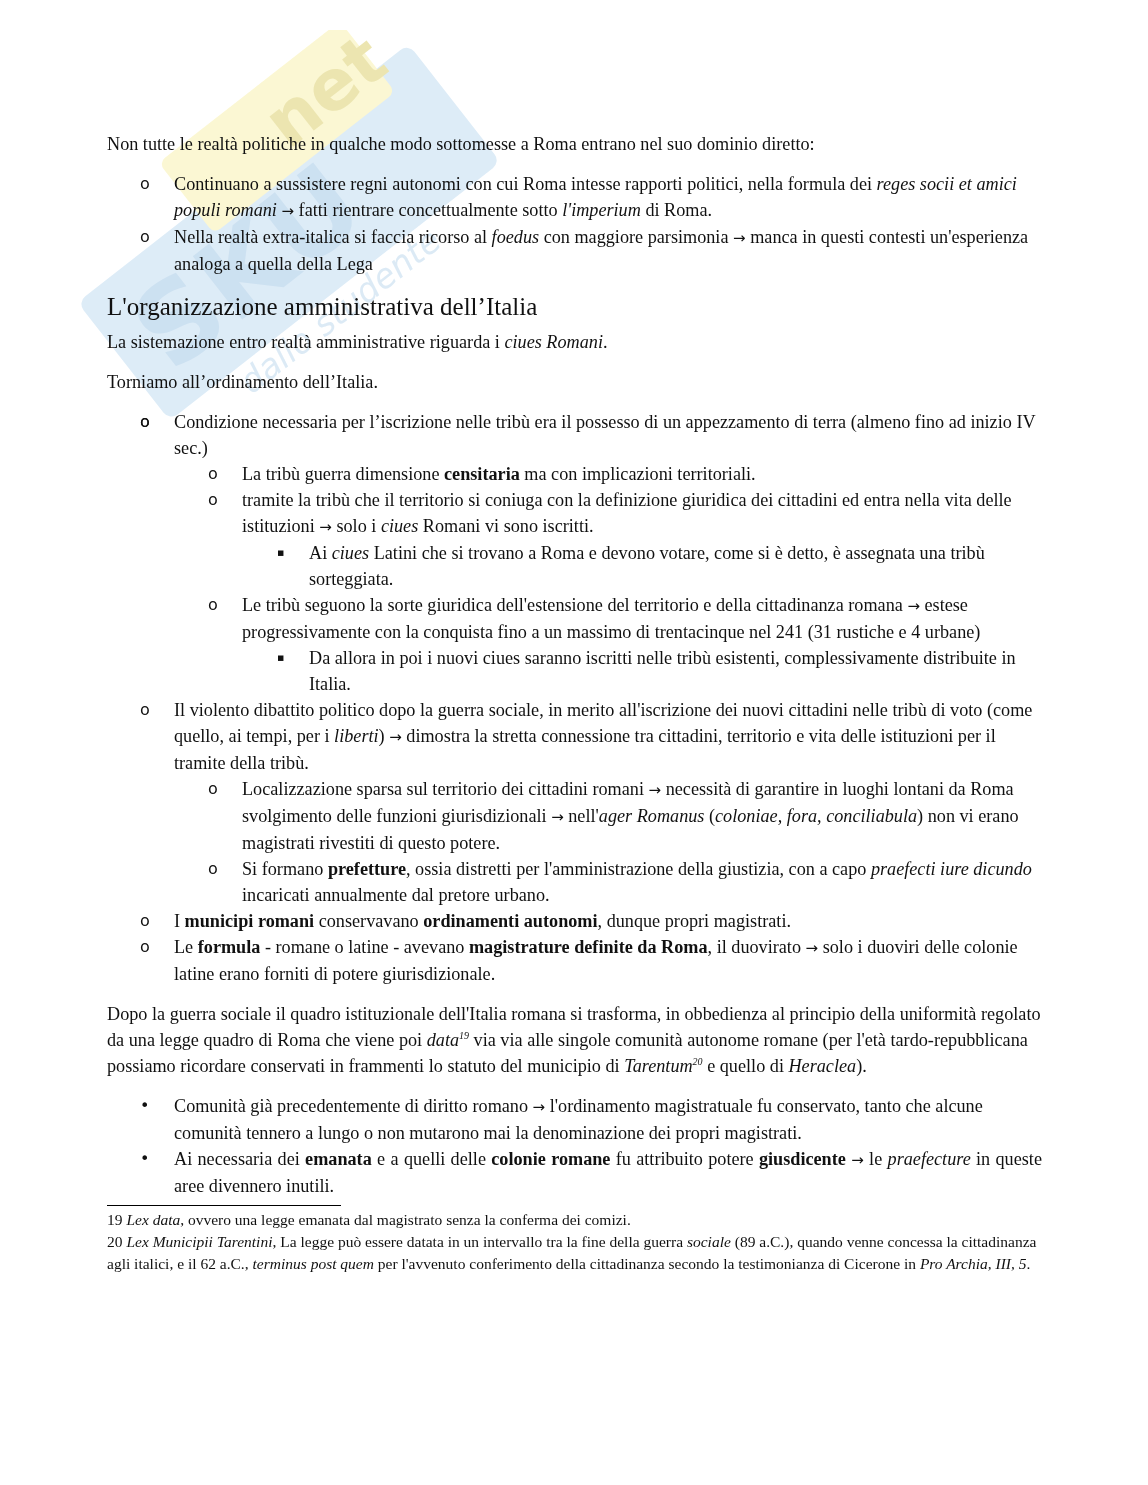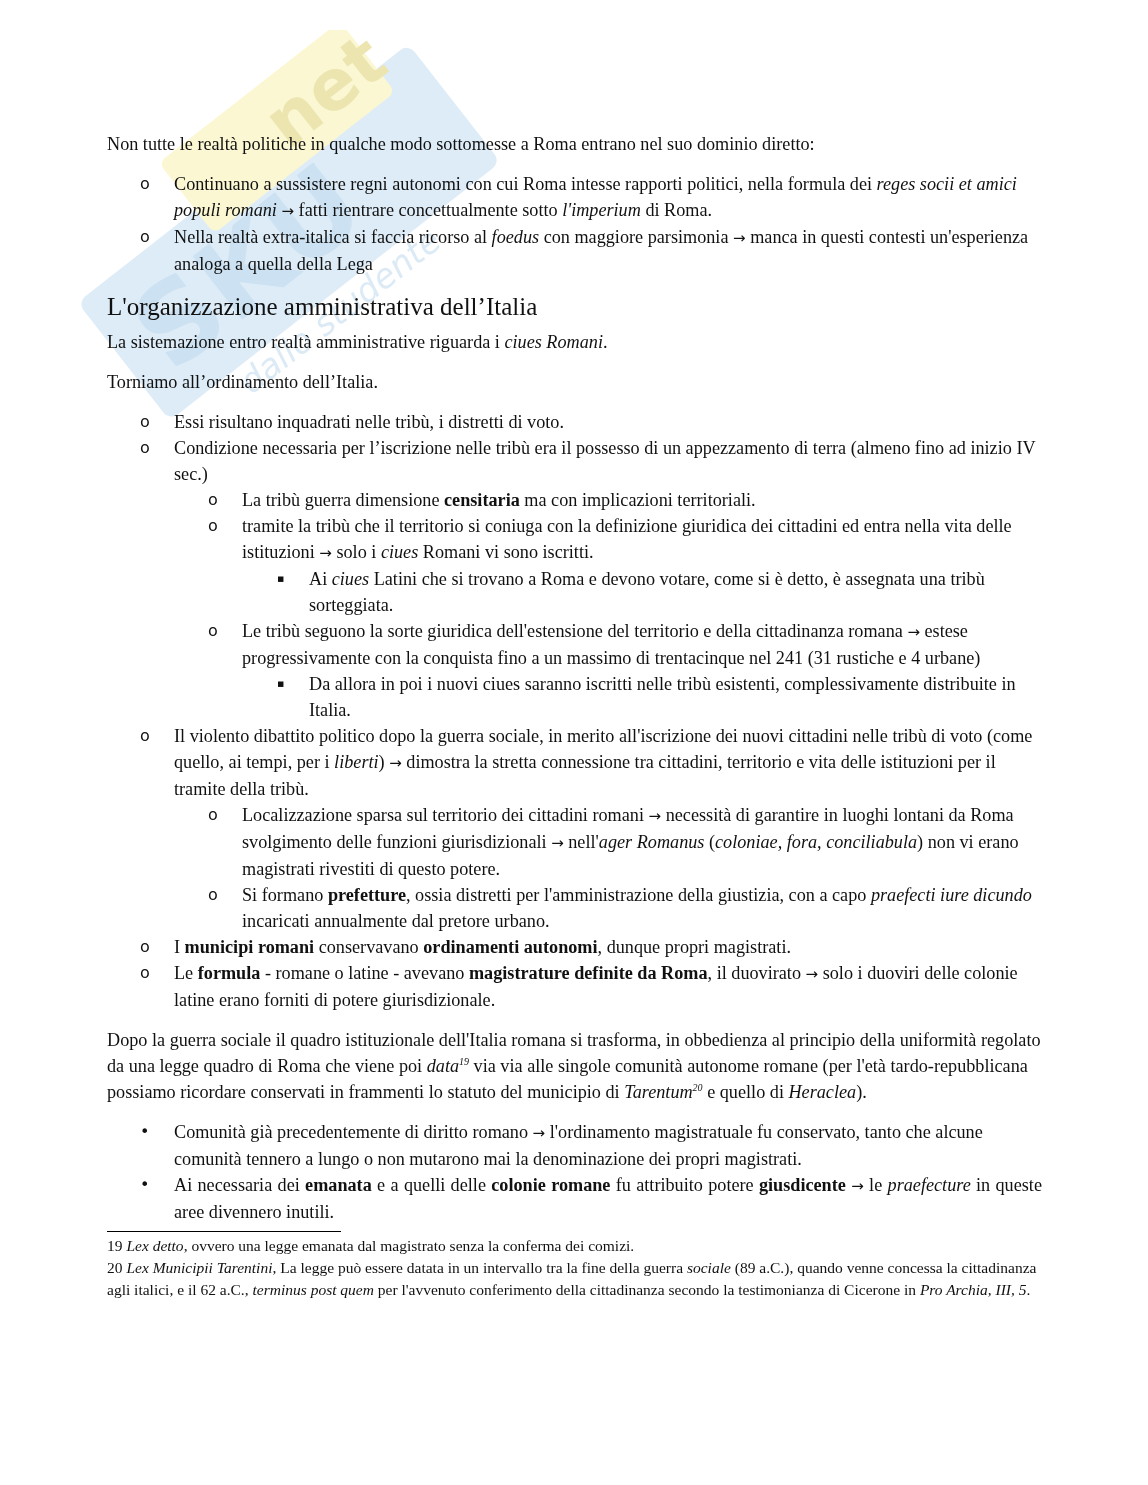--- a/index.html
+++ b/index.html
@@ -60,21 +60,20 @@
   <h2>L'organizzazione amministrativa dell’Italia</h2>
 
   <p class="para">
     <span>La sistemazione entro realtà amministrative riguarda i </span><i>ciues Romani</i><span>.</span>
   </p>
   <p class="para">Torniamo all’ordinamento dell’Italia.</p>
 
   <ul class="block">
     <li class="l1">
       <span class="marker">o</span>
-      <span>Essi risultano inquadrati nelle tribù, i distretti di voto.</span>
     </li>
     <li class="l1">
       <span class="marker">o</span>
       <span>Condizione necessaria per l’iscrizione nelle tribù era il possesso di un appezzamento di terra (almeno fino ad inizio IV sec.)</span>
     </li>
     <li class="l2">
       <span class="marker">o</span>
       <span>La tribù guerra dimensione </span><b>censitaria</b><span> ma con implicazioni territoriali.</span>
     </li>
     <li class="l2">
@@ -127,20 +126,20 @@
     <li class="bl justify">
       <span class="marker">•</span>
       <span>Ai necessaria dei </span><b>emanata</b><span> e a quelli delle </span><b>colonie romane</b><span> fu attribuito potere </span><b>giusdicente</b> <span class="arrow">→</span><span> le </span><i>praefecture</i><span> in queste aree divennero inutili.</span>
     </li>
   </ul>
 
   <div class="fn-rule"></div>
 
   <div class="footnotes">
     <p>
-      <span>19 </span><i>Lex detto</i><span>, ovvero una legge emanata dal magistrato senza la conferma dei comizi.</span>
+      <span>19 </span><i>Lex data</i><span>, ovvero una legge emanata dal magistrato senza la conferma dei comizi.</span>
     </p>
     <p>
       <span>20 </span><i>Lex Municipii Tarentini</i><span>, La legge può essere datata in un intervallo tra la fine della guerra </span><i>sociale</i><span> (89 a.C.), quando venne concessa la cittadinanza agli italici, e il 62 a.C., </span><i>terminus post quem</i><span> per l'avvenuto conferimento della cittadinanza secondo la testimonianza di Cicerone in </span><i>Pro Archia, III, 5</i><span>.</span>
     </p>
   </div>
 
 </div>
 
 </body></html>

